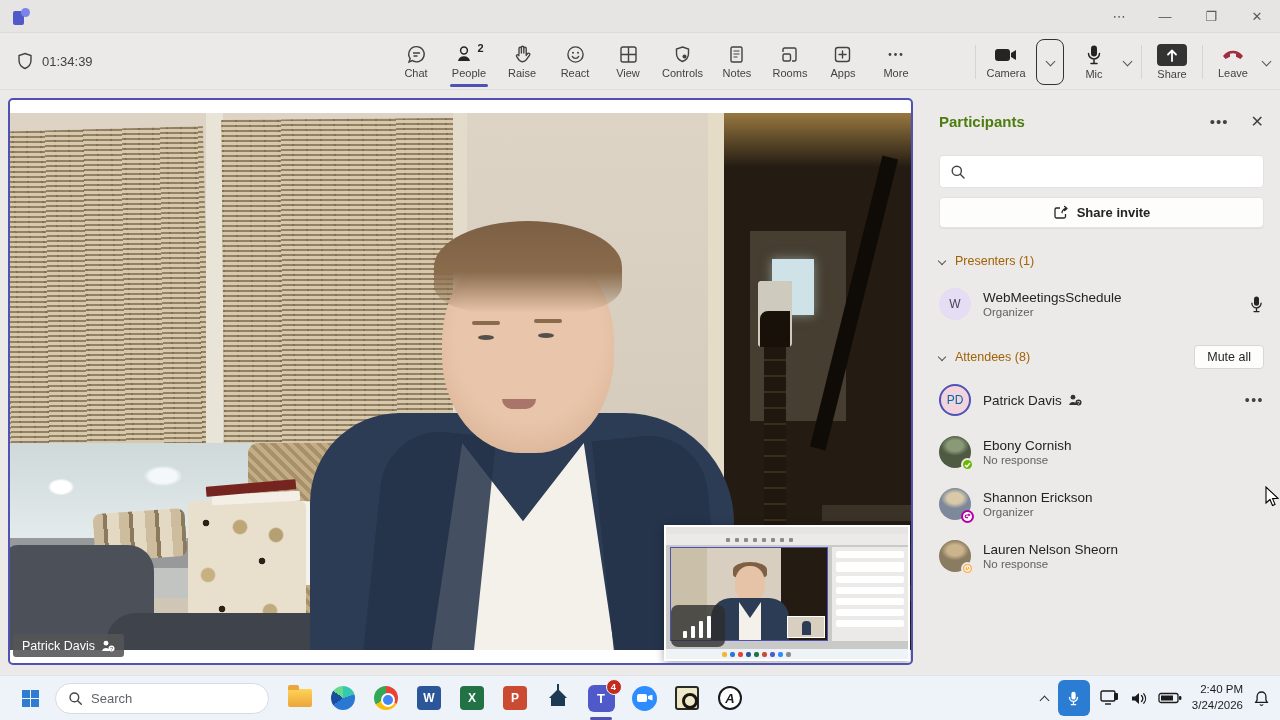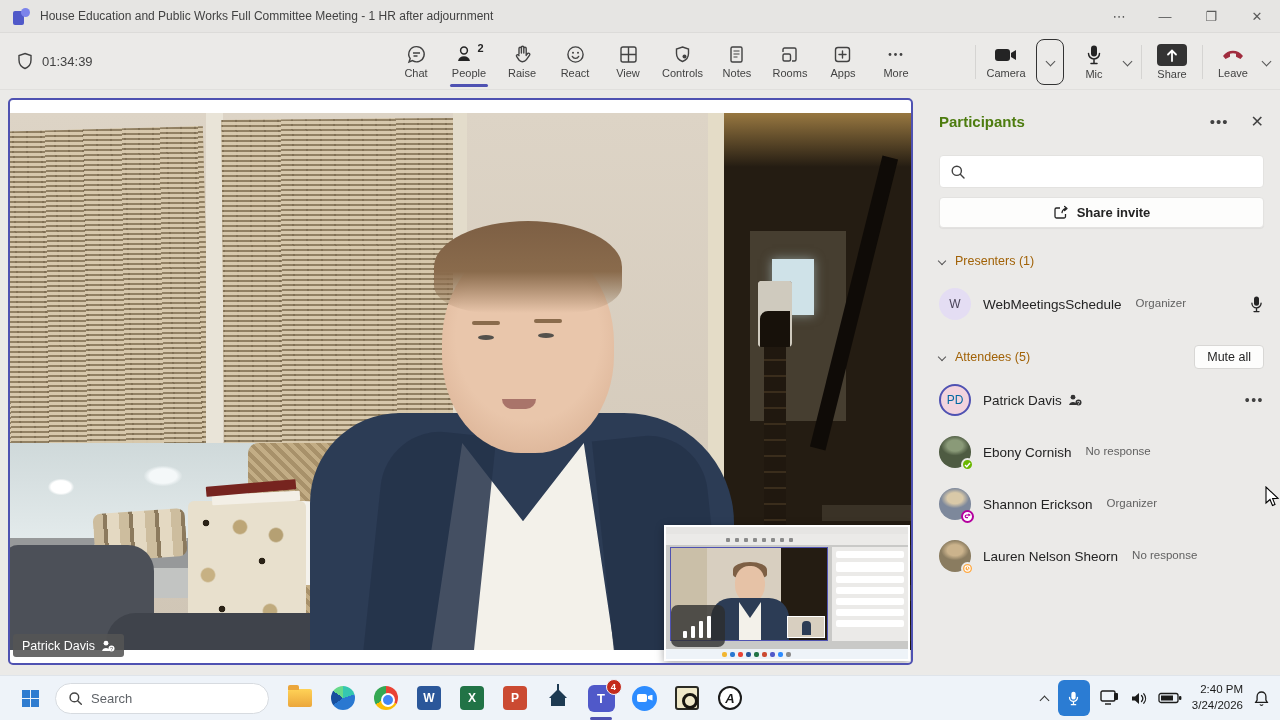--- a/index.html
+++ b/index.html
@@ -188,21 +188,21 @@
   .avatar.w { background:#e4ddf3; }
   .avatar.pd { background:#f2d4de; border:2px solid #4f52b2; color:#0369a1; }
   .avatar.photo1 { background:radial-gradient(14px 10px at 50% 30%, #8a9a78 55%, #4e5b42 100%); }
   .avatar.photo2 { background:radial-gradient(14px 10px at 50% 32%, #d9c9a8 55%, #7d889b 100%); }
   .avatar.photo3 { background:radial-gradient(14px 10px at 50% 32%, #cbb38c 55%, #8a7c60 100%); }
   .presence { position:absolute; right:-3px; bottom:-3px; width:13px; height:13px; border-radius:50%;
     border:2px solid #ebeae8; display:flex; align-items:center; justify-content:center; }
   .presence.avail { background:#6bb700; }
   .presence.away { background:#ffaa44; }
   .presence.oof { background:#fff; border:2px solid #b4009e; }
-  .p-info { margin-left:12px; display:flex; flex-direction:row; gap:14px; }
+  .p-info { margin-left:12px; display:flex; flex-direction:column; gap:1px; }
   .p-name { font-size:13.5px; color:#242424; display:flex; align-items:center; gap:6px; }
   .p-role { font-size:11.5px; color:#616161; }
   .p-right { margin-left:auto; color:#424242; }
   .dots { font-size:14px; letter-spacing:1.5px; color:#424242; }
 
   
   #cursor { position:absolute; left:1264px; top:396px; z-index:50; }
 
   
   #taskbar { position:absolute; left:0; top:675px; width:1280px; height:45px; background:#eef3f9;
@@ -258,21 +258,20 @@
   svg { display:block; }
 </style>
 </head>
 <body>
 
 <div id="titlebar">
   <div class="tb-appicon">
       <i class="b1"></i>
       <i class="b2"></i>
     </div>
-  <div class="tb-title">House Education and Public Works Full Committee Meeting - 1 HR after adjournment</div>
   <div class="tb-ctrls">
     <div class="tb-btn">⋯</div>
     <div class="tb-btn">—</div>
     <div class="tb-btn">❐</div>
     <div class="tb-btn">✕</div>
   </div>
 </div>
 
 <div id="toolbar">
   <div class="timer-wrap">
@@ -546,21 +545,21 @@
       <span class="p-right">
         <svg width="15" height="19" viewBox="0 0 18 22">
             <rect x="6" y="1.5" width="6" height="11" rx="3" fill="#242424"></rect>
             <path d="M3.5 9.5 a5.5 5.5 0 0 0 11 0 M9 15 V19 M6 19.5 H12" fill="none" stroke="#242424" stroke-width="1.6" stroke-linecap="round"></path>
           </svg>
       </span>
     </div>
 
     <div class="section-head">
       <i class="chev"></i>
-      <span class="section-label">Attendees (5)</span>
+      <span class="section-label">Attendees (8)</span>
       <button class="mute-all">Mute all</button>
     </div>
 
     <div class="p-row">
       <div class="avatar pd">
           <span>PD</span>
         </div>
       <div class="p-info">
         <span class="p-name">
           <span>Patrick Davis</span>

